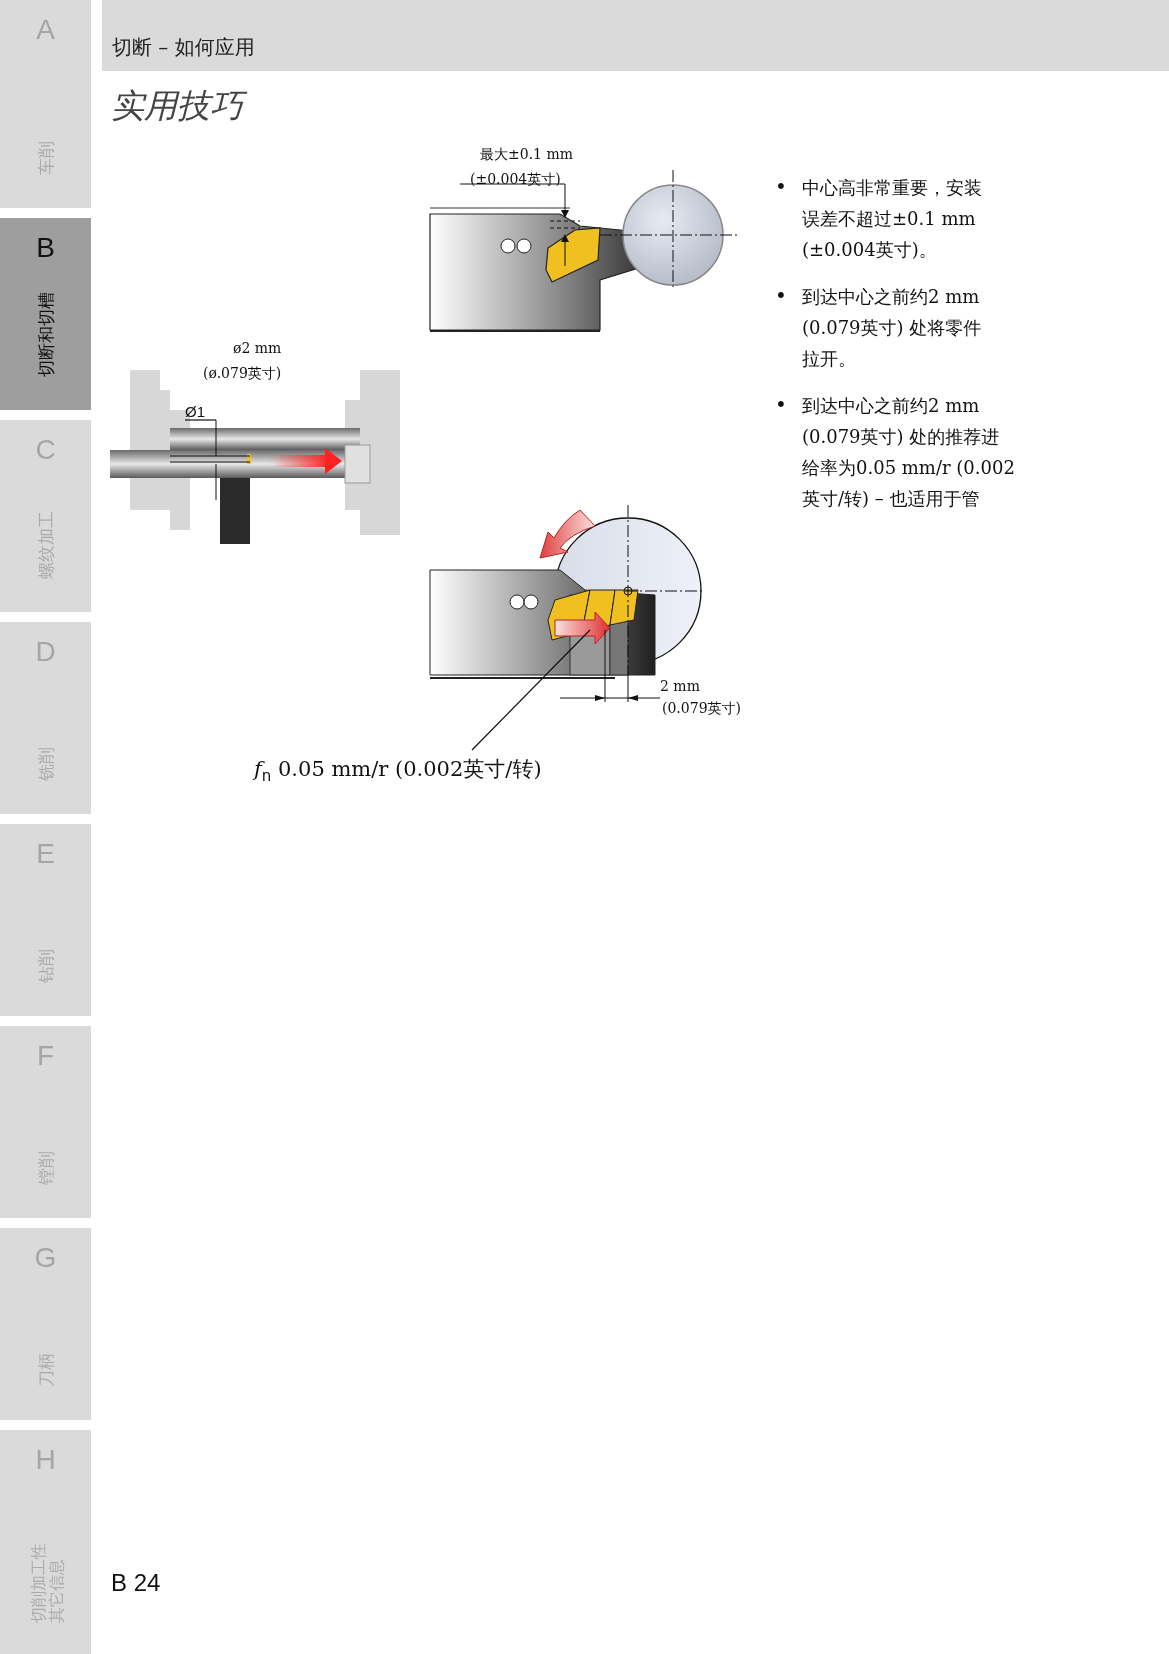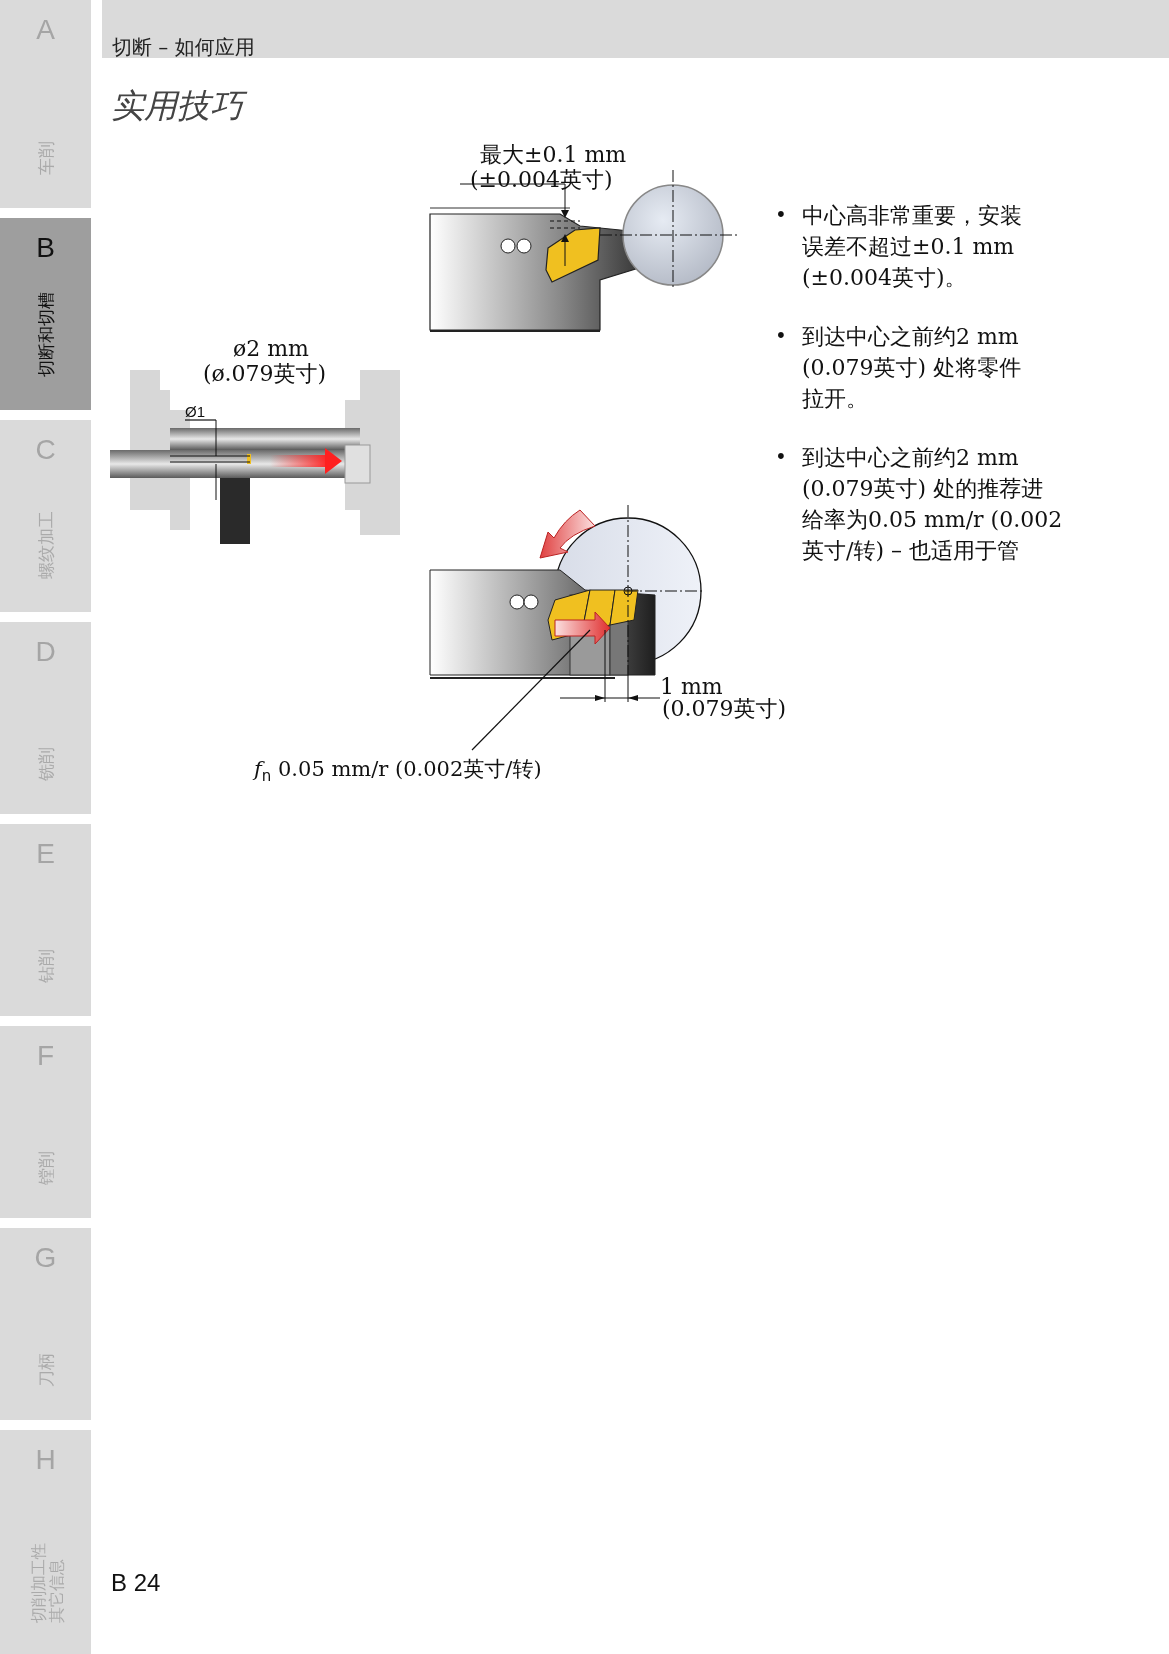--- a/index.html
+++ b/index.html
@@ -9,31 +9,31 @@
   .tab { position:absolute; left:0; width:91px; background:#dadada; }
   .tab.active { background:#9e9e9e; }
   .tab-letter { position:absolute; top:14px; left:0; width:91px; text-align:center;
                 font-family:"Liberation Sans", sans-serif; font-size:28px; color:#a5a5a5; }
   .tab.active .tab-letter { color:#111; }
   .tab-label { position:absolute; left:46px; bottom:14px; transform-origin:0 0;
                transform:rotate(-90deg) translateY(-50%); white-space:nowrap;
                font-size:17px; color:#aaaaaa; line-height:19px; }
   .tab.active .tab-label { color:#111; }
   .tab-label.two { line-height:17px; font-size:16px; }
-  .header { position:absolute; left:102px; top:0; width:1067px; height:58px; background:#dadada; }
+  .header { position:absolute; left:102px; top:0; width:1067px; height:71px; background:#dadada; }
   .header-title { position:absolute; left:10px; top:34px; font-size:20px; color:#222;
                   font-family:"DejaVu Sans", sans-serif; }
   .page-title { position:absolute; left:111px; top:84px; font-size:33px; color:#444;font-style:italic; }
   .page-num { position:absolute; left:111px; top:1569px; font-family:"Liberation Sans", sans-serif;
               font-size:24px; color:#111; }
   .fig-text { position:absolute; font-family:"DejaVu Serif","Liberation Serif", serif; color:#111;
-              font-size:22px; line-height:25px; white-space:nowrap; }
+              font-size:14px; line-height:25px; white-space:nowrap; }
   .bullets { position:absolute; left:775px; top:172px; width:330px; margin:0; padding:0; list-style:none; }
   .bullets li { position:relative; padding-left:27px; font-family:"DejaVu Serif","Liberation Serif", serif;
-                font-size:22px; line-height:31px; color:#111; margin-bottom:16px;margin-top:28px; }
+                font-size:18px; line-height:31px; color:#111; margin-bottom:16px; }
   .bullets li::before { content:"•"; position:absolute; left:0; top:0; font-size:20px; }
   svg { position:absolute; overflow:visible; }
 </style>
 </head>
 <body>
 
 <div class="sidebar">
   <div class="tab" style="top:0;height:208px">
     <div class="tab-letter">A</div>
     <div class="tab-label">车削</div>
@@ -179,21 +179,21 @@
     <line x1="208" y1="15" x2="208" y2="178" stroke="#111" stroke-dasharray="12,3,2,3"></line>
     <line x1="205" y1="101" x2="285" y2="101" stroke="#111" stroke-dasharray="12,3,2,3"></line>
     <circle cx="208" cy="101" r="4" fill="none" stroke="#111"></circle>
     <line x1="185" y1="140" x2="185" y2="212" stroke="#111"></line>
     <line x1="208" y1="178" x2="208" y2="212" stroke="#111"></line>
     <line x1="140" y1="208" x2="240" y2="208" stroke="#111"></line>
     <polygon points="175,205 185,208 175,211" fill="#111"></polygon>
       <polygon points="218,205 208,208 218,211" fill="#111"></polygon>
     <line x1="170" y1="140" x2="52" y2="260" stroke="#111" stroke-width="1.2"></line>
   </svg>
-  <div class="fig-text" style="left:660px;top:674px">1 mm</div>
+  <div class="fig-text" style="left:660px;top:674px">2 mm</div>
   <div class="fig-text" style="left:662px;top:696px">(0.079英寸)</div>
   <div class="fig-text" style="left:254px;top:757px;font-size:21px">
     <i style="font-family:'DejaVu Serif',serif">f</i><sub style="font-family:'DejaVu Sans',sans-serif;font-size:15px">n</sub>
     <span>0.05 mm/r (0.002英寸/转)</span>
   </div>
 </div>
 
 <ul class="bullets">
   <li>
     <div>中心高非常重要，安装</div>

